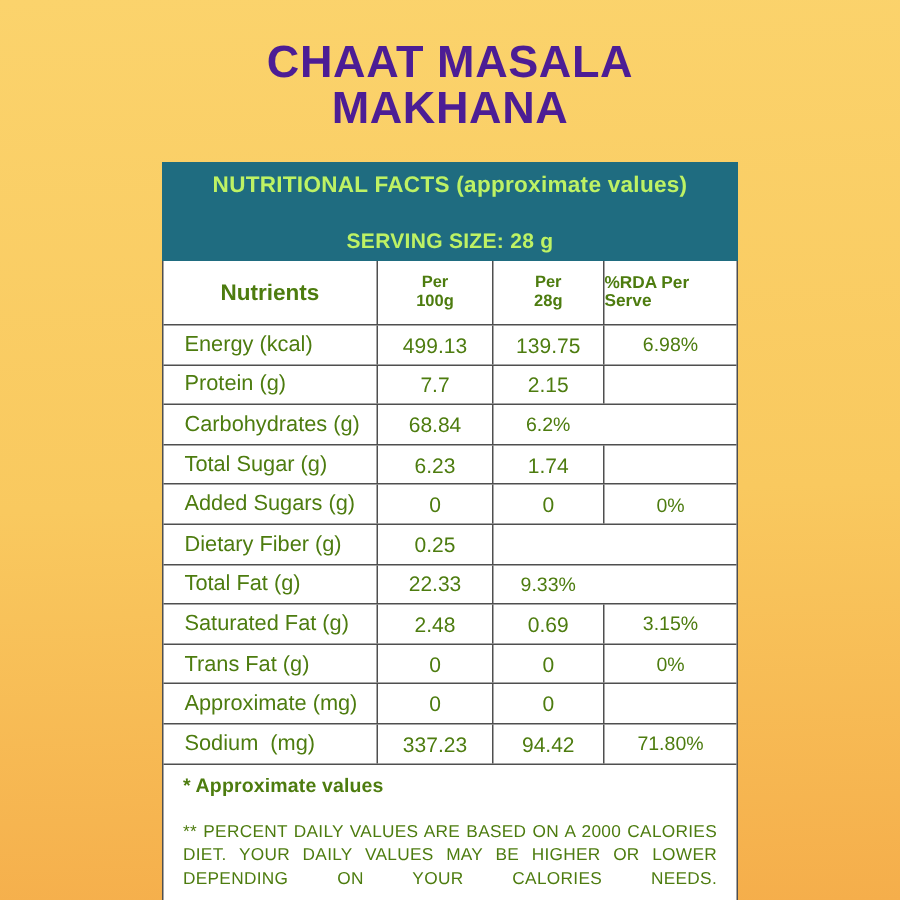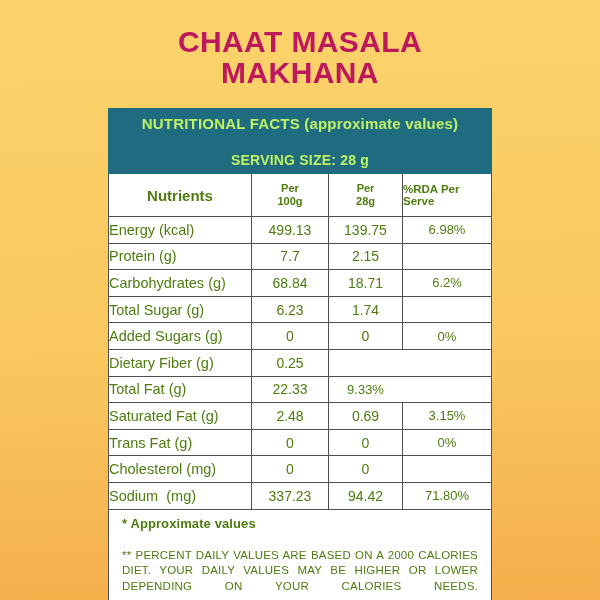--- a/index.html
+++ b/index.html
@@ -5,21 +5,21 @@
   * { margin:0; padding:0; box-sizing:border-box; }
   html,body { width:600px; height:600px; }
   body {
     font-family:"Liberation Sans", sans-serif;
     background:linear-gradient(178deg, #FBD36C 0%, #F9C95F 55%, #F5AE4B 100%);
     position:relative;
     overflow:hidden;
   }
   .title {
     position:absolute; top:26px; left:0; width:600px;
-    text-align:center; color:#be185d;
+    text-align:center; color:#4c1d95;
     font-size:30px; font-weight:800; letter-spacing:0.4px; line-height:31px;
   }
   .table-wrap { position:absolute; left:108px; top:108px; width:384px; }
   .teal-header {
     background:#1F6C80; color:#bef264; text-align:center;
     padding:7px 4px 6px 4px;
   }
   .teal-header .l1 { font-size:15px; font-weight:bold; letter-spacing:0.2px; }
   .teal-header .l2 { font-size:14px; font-weight:bold; margin-top:20px; letter-spacing:0.2px; }
   .tbody {
@@ -31,21 +31,21 @@
     display:grid;
     grid-template-columns:142px 77px 74px 89px;
   }
   .hrow { height:42px; }
   .row { height:26.6px; border-top:1px solid #4f4f4f; }
   .cell {
     display:flex; align-items:center; justify-content:center;
     overflow:hidden;
   }
   .cell.v2, .cell.v3, .cell.v4 { border-left:1px solid #4f4f4f; }
-  .c-name { justify-content:flex-start; padding-left:0; font-size:14.5px; font-weight:500; }
+  .c-name { justify-content:flex-start; padding-left:14px; font-size:14.5px; font-weight:500; }
   .c-val  { font-size:14px; font-weight:500; }
   .c-rda  { font-size:13px; font-weight:500; }
   .h-name { font-size:15px; font-weight:bold; }
   .h-val  { font-size:11px; font-weight:bold; white-space:pre-line; text-align:center; line-height:1.2; }
   .h-rda  { font-size:11.5px; font-weight:bold; }
   .footer {
     border-top:1px solid #4f4f4f;
     padding:6px 13px 10px 13px;
   }
   .footer .f1 { font-size:13px; font-weight:bold; letter-spacing:0.1px; }
@@ -91,21 +91,20 @@
     <div class="row">
       <div class="cell c-name">Protein (g)</div>
       <div class="cell v2 c-val">7.7</div>
       <div class="cell v3 c-val">2.15</div>
       <div class="cell v4 c-rda"></div>
     </div>
 
     <div class="row">
       <div class="cell c-name">Carbohydrates (g)</div>
       <div class="cell v2 c-val">68.84</div>
-      <div class="cell v3 c-val">18.71</div>
       <div class="cell v4 c-rda">6.2%</div>
     </div>
 
     <div class="row">
       <div class="cell c-name">Total Sugar (g)</div>
       <div class="cell v2 c-val">6.23</div>
       <div class="cell v3 c-val">1.74</div>
       <div class="cell v4 c-rda"></div>
     </div>
 
@@ -136,21 +135,21 @@
     </div>
 
     <div class="row">
       <div class="cell c-name">Trans Fat (g)</div>
       <div class="cell v2 c-val">0</div>
       <div class="cell v3 c-val">0</div>
       <div class="cell v4 c-rda">0%</div>
     </div>
 
     <div class="row">
-      <div class="cell c-name">Cholesterol (mg)</div>
+      <div class="cell c-name">Approximate (mg)</div>
       <div class="cell v2 c-val">0</div>
       <div class="cell v3 c-val">0</div>
       <div class="cell v4 c-rda"></div>
     </div>
 
     <div class="row">
       <div class="cell c-name">Sodium&nbsp; (mg)</div>
       <div class="cell v2 c-val">337.23</div>
       <div class="cell v3 c-val">94.42</div>
       <div class="cell v4 c-rda">71.80%</div>

